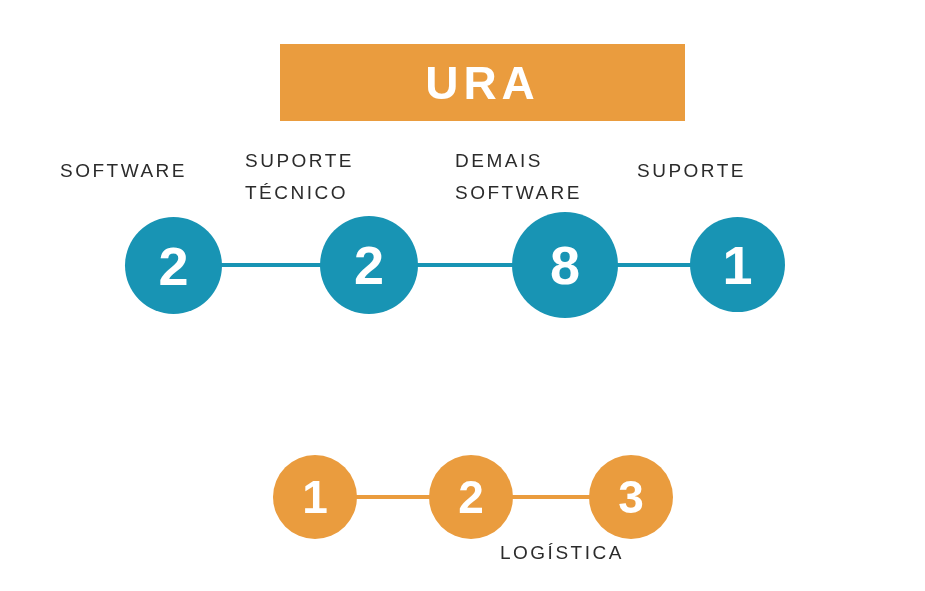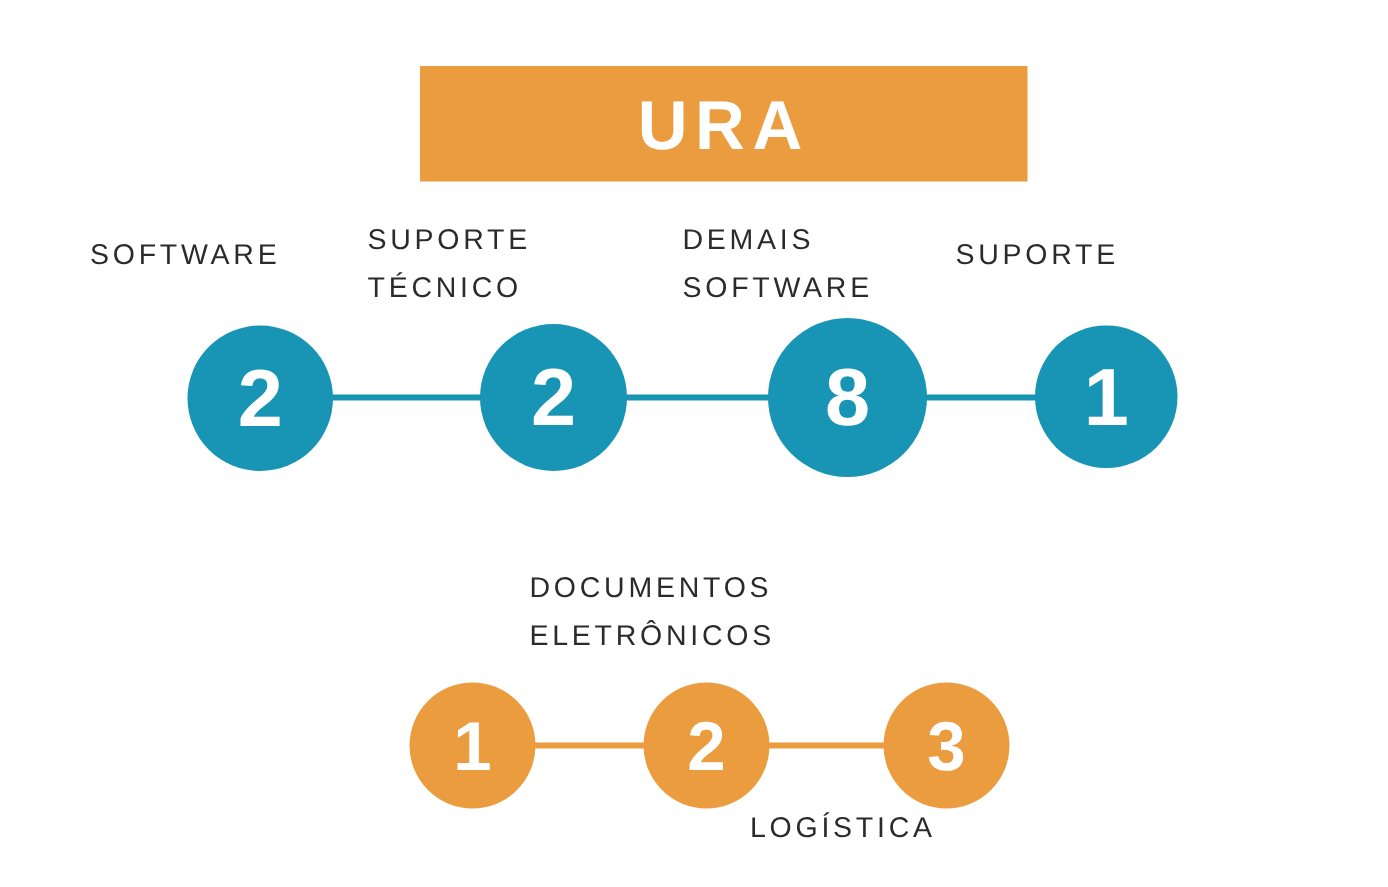--- a/index.html
+++ b/index.html
@@ -78,24 +78,20 @@
   <div class="circle teal" style="left:320px;top:216px;width:98px;height:98px;">
     <span>2</span>
   </div>
   <div class="circle teal" style="left:512px;top:212px;width:106px;height:106px;">
     <span>8</span>
   </div>
   <div class="circle teal" style="left:690px;top:217px;width:95px;height:95px;">
     <span>1</span>
   </div>
 
-  <div class="label" style="left:353px;top:377px;width:260px;">
-    <div>DOCUMENTOS</div>
-    <div>ELETRÔNICOS</div>
-  </div>
 
   <div class="connector orange" style="left:315px;top:495px;width:316px;"></div>
 
   <div class="circle orange" style="left:273px;top:455px;width:84px;height:84px;">
     <span>1</span>
   </div>
   <div class="circle orange" style="left:429px;top:455px;width:84px;height:84px;">
     <span>2</span>
   </div>
   <div class="circle orange" style="left:589px;top:455px;width:84px;height:84px;">

